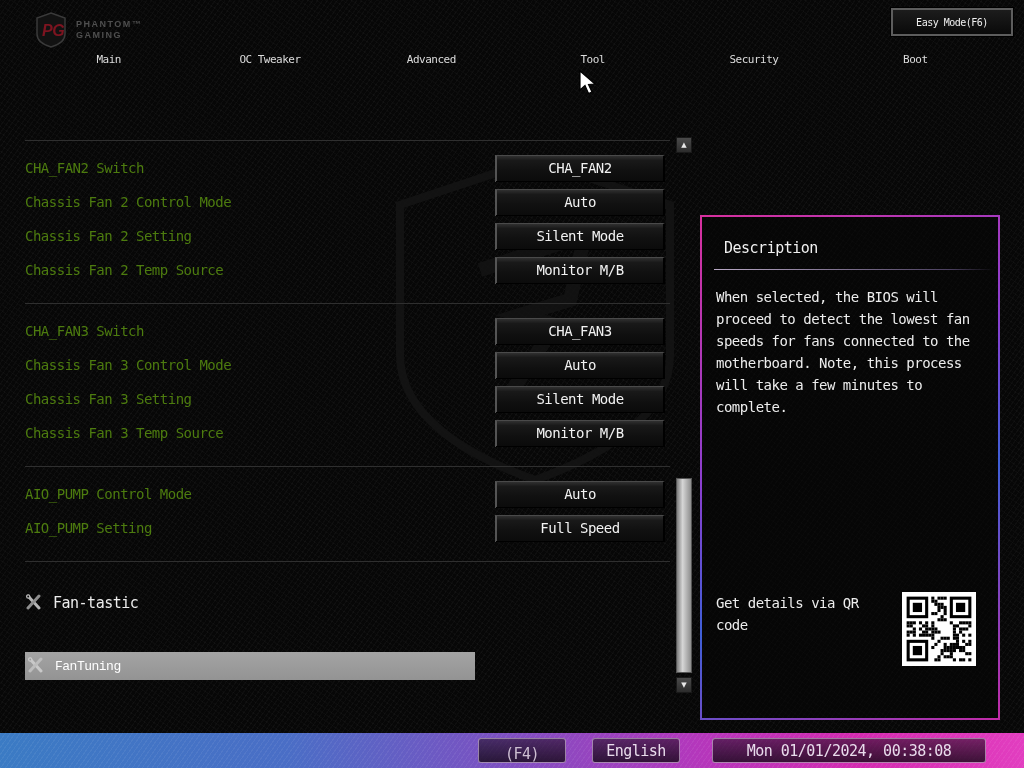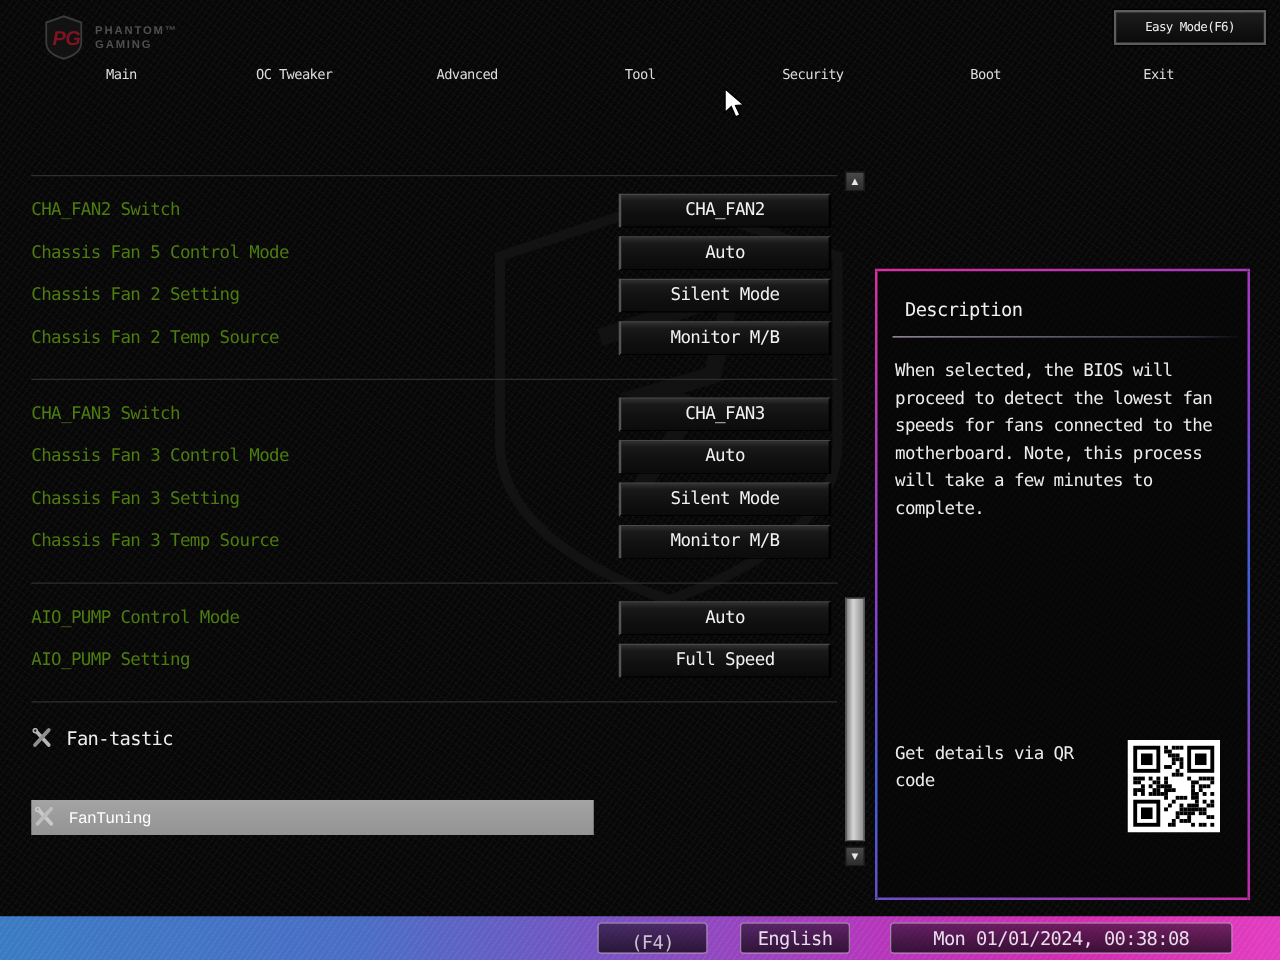--- a/index.html
+++ b/index.html
@@ -43,21 +43,21 @@
   .group { border-top:1px solid #2f2f2f; padding:10px 0 16px 0; }
   .row { display:flex; align-items:center; height:34px; }
   .row-label { font-size:14px; color:#4d7c0f; flex:1; }
   .value-btn {
     width:170px; height:27px; margin-right:5px;
     background:linear-gradient(#303030 0%, #191919 18%, #101010 60%, #0b0b0b 100%);
     border-top:1px solid #4a4a4a; border-bottom:1px solid #000;
     color:#f2f2f2; font-size:14px; font-family:inherit; letter-spacing:-0.5px;
     display:flex; align-items:center; justify-content:center;
   }
-  .link-section { border-top:1px solid #2f2f2f; padding:14px 0 20px 0; }
+  .link-section { border-top:1px solid #2f2f2f; padding:26px 0 20px 0; }
   .link-item { display:flex; align-items:center; gap:10px; height:30px; font-size:15px; color:#ececec; }
   .fan-tuning {
     margin-top:14px; width:450px; height:28px; padding-left:2px;
     background:linear-gradient(#a4a4a4,#939393);
     display:flex; align-items:center; gap:10px; font-size:13px; color:#fff;font-family:Liberation Mono, monospace;
   }
   .tools-icon { width:18px; height:18px; flex:0 0 18px; }
 
   
   .scrollbar { position:absolute; left:676px; top:137px; width:16px; height:556px; }
@@ -132,37 +132,36 @@
 
 <div class="easy-mode">Easy Mode(F6)</div>
 
 <div class="nav">
   <div class="nav-tab"><span>Main</span></div>
   <div class="nav-tab"><span>OC Tweaker</span></div>
   <div class="nav-tab"><span>Advanced</span></div>
   <div class="nav-tab"><span>Tool</span></div>
   <div class="nav-tab"><span>Security</span></div>
   <div class="nav-tab"><span>Boot</span></div>
-  <div class="nav-tab"><span>Exit</span></div>
 </div>
 
 <svg class="watermark" width="330" height="340" viewBox="0 0 330 340">
   <path d="M165 10 L300 55 L300 205 C300 265 235 305 165 330 C95 305 30 265 30 205 L30 55 Z" fill="none" stroke="#141414" stroke-width="8"></path>
   <path d="M110 120 L215 85 L200 150 L150 165 L185 175 L130 260" fill="none" stroke="#131313" stroke-width="14"></path>
 </svg>
 
 <div class="settings">
 
   <div class="group">
     <div class="row">
       <span class="row-label">CHA_FAN2 Switch</span>
       <button class="value-btn">CHA_FAN2</button>
     </div>
     <div class="row">
-      <span class="row-label">Chassis Fan 5 Control Mode</span>
+      <span class="row-label">Chassis Fan 2 Control Mode</span>
       <button class="value-btn">Auto</button>
     </div>
     <div class="row">
       <span class="row-label">Chassis Fan 2 Setting</span>
       <button class="value-btn">Silent Mode</button>
     </div>
     <div class="row">
       <span class="row-label">Chassis Fan 2 Temp Source</span>
       <button class="value-btn">Monitor M/B</button>
     </div>

